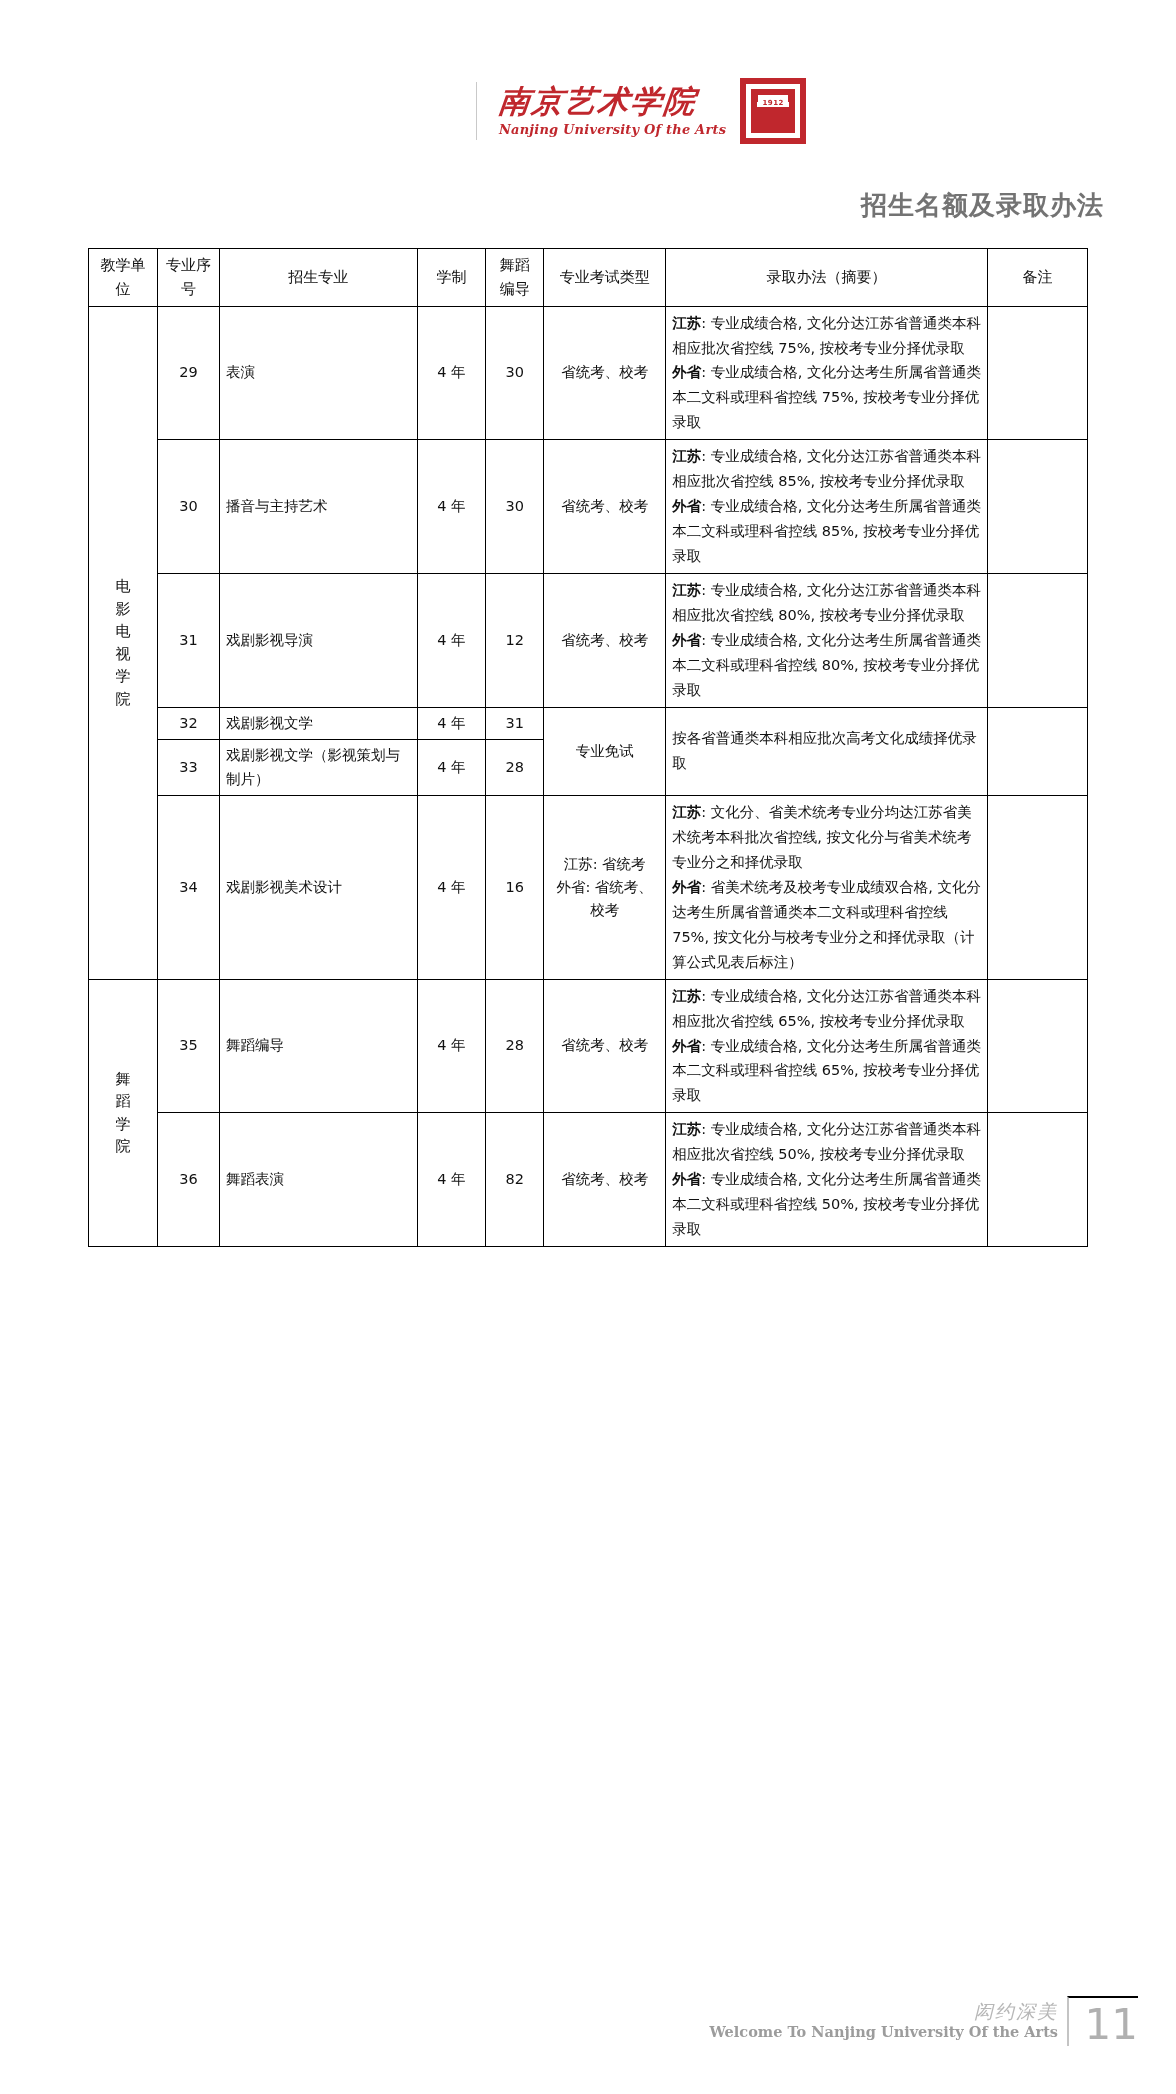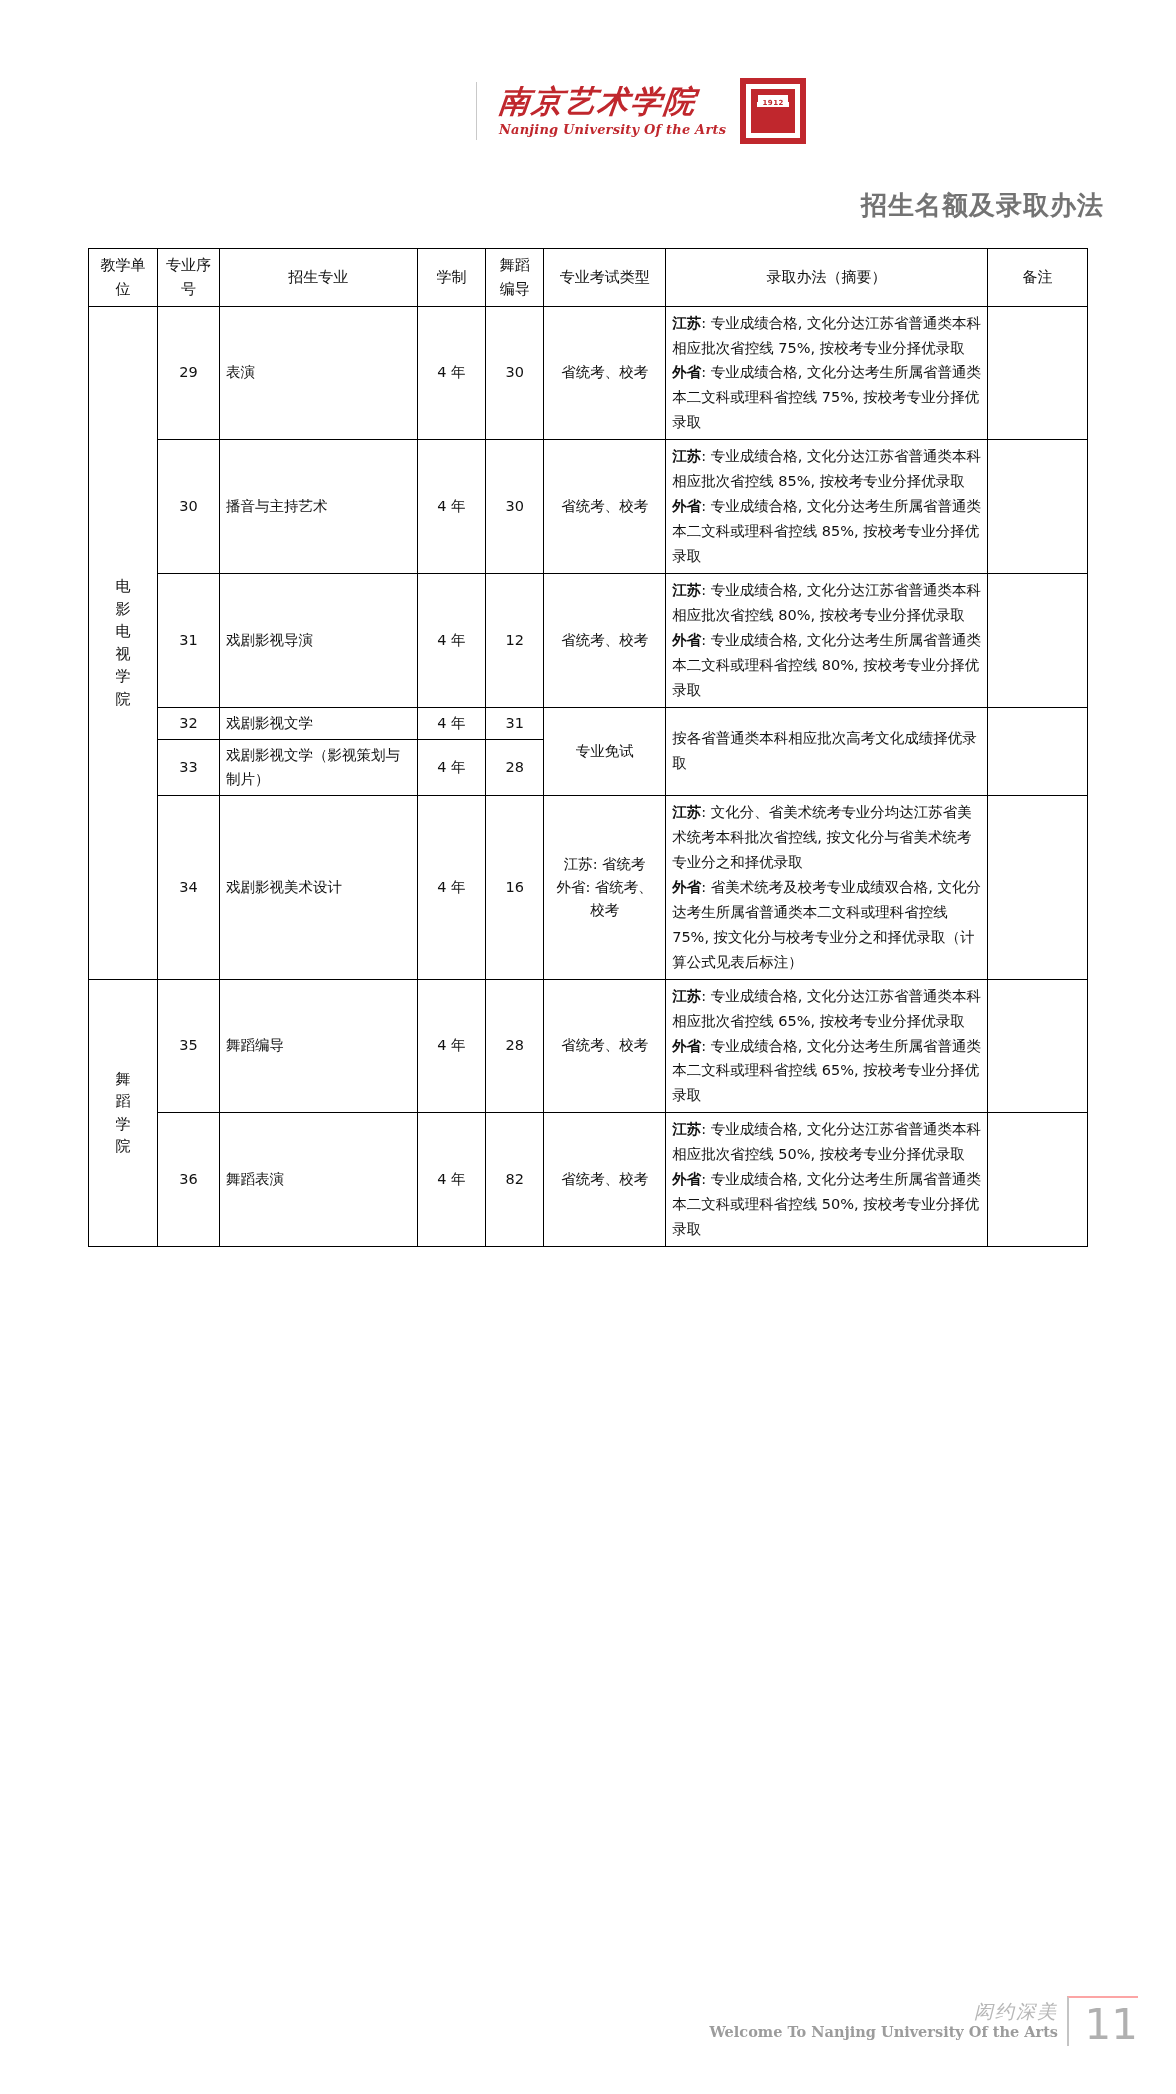--- a/index.html
+++ b/index.html
@@ -110,21 +110,21 @@
   }
   .foot-en{
     font-size:14.5px;color:#9c9c9c;white-space:nowrap;
     font-family:"DejaVu Serif","Liberation Serif",serif;font-weight:700;
   }
   .foot-pageno{
     position:absolute;right:38px;bottom:18px;
     font-size:42px;color:#b0b0b0;line-height:1;
     font-family:"DejaVu Sans","Liberation Sans",sans-serif;
     padding-top:6px;padding-left:16px;
-    border-top:2px solid #fca5a5;border-left:2px solid #c4c4c4;
+    border-top:2px solid #000000;border-left:2px solid #c4c4c4;
   }
 </style>
 </head>
 <body>
 
 <div class="page-header">
   <div class="hdr-inner">
     <div class="hdr-rule"></div>
     <div class="hdr-brand">
       <div class="brand-cn">南京艺术学院</div>

